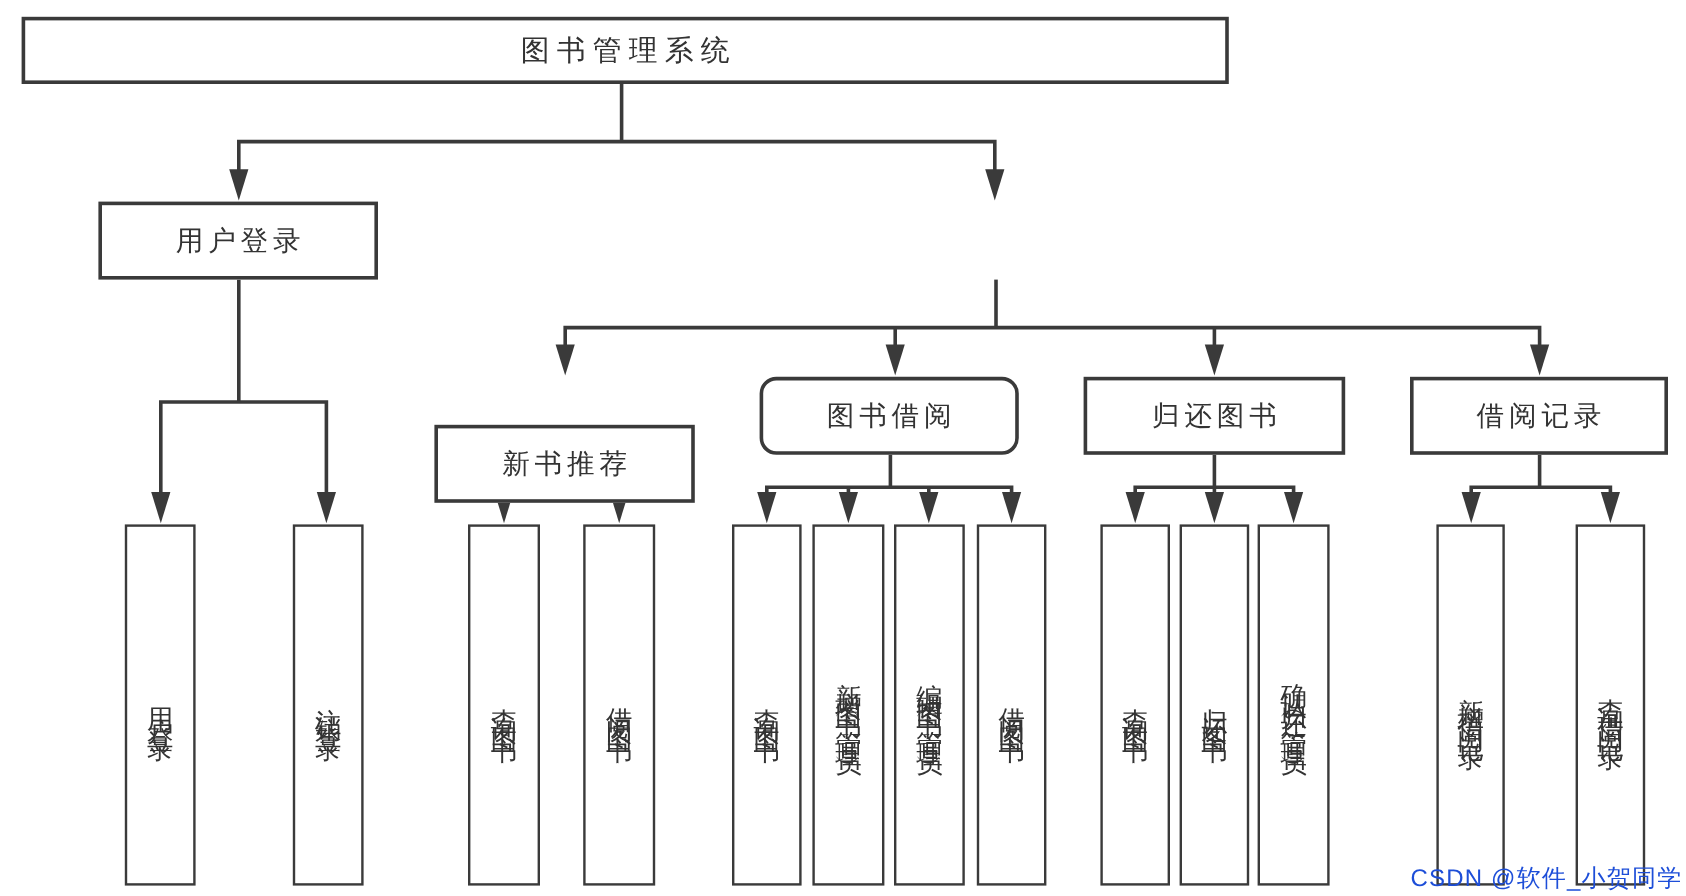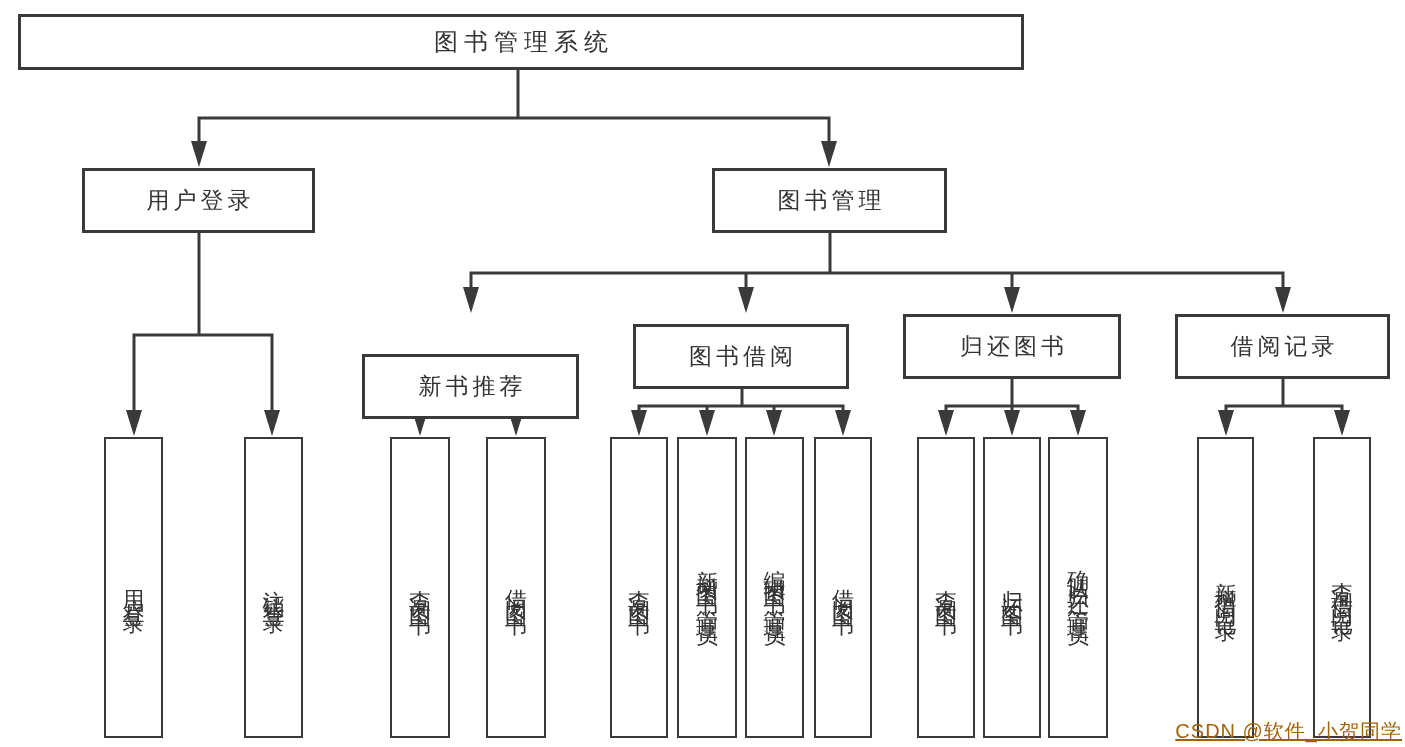--- a/index.html
+++ b/index.html
@@ -32,24 +32,23 @@
     font-size: 22px;
     letter-spacing: 8px;
     line-height: 1;
   }
   .v-node span { display: block; }
   .watermark {
     position: absolute;
     right: 3px;
     bottom: 2px;
     font-size: 20px;
-    color: #a16207;
+    color: #1d4ed8;
     letter-spacing: 1px;
     white-space: nowrap;
-    text-decoration: underline;
   }
 </style>
 </head>
 <body>
 
 <div class="stage">
 
   <svg class="wires" width="1405" height="747" viewBox="0 0 1405 747">
     <g stroke="#3a3a3a" stroke-width="3" fill="none">
 
@@ -102,28 +101,25 @@
     </g>
   </svg>
 
   <div class="node root-node" style="left:18px; top:14px; width:1006px; height:56px;">
     <span>图书管理系统</span>
   </div>
 
   <div class="node h-node" style="left:82px; top:168px; width:233px; height:65px;">
     <span>用户登录</span>
   </div>
-  <div class="node h-node" style="left:712px; top:168px; width:235px; height:65px;">
-    <span>图书管理</span>
-  </div>
 
   <div class="node h-node" style="left:362px; top:314px; width:217px; height:65px;margin-top:40px;">
     <span>新书推荐</span>
   </div>
-  <div class="node h-node" style="left:633px; top:324px; width:216px; height:65px;">
+  <div class="node h-node" style="left:633px; top:314px; width:216px; height:65px;border-radius:14px;">
     <span>图书借阅</span>
   </div>
   <div class="node h-node" style="left:903px; top:314px; width:218px; height:65px;">
     <span>归还图书</span>
   </div>
   <div class="node h-node" style="left:1175px; top:314px; width:215px; height:65px;">
     <span>借阅记录</span>
   </div>
 
   <div class="node v-node" style="left:104px; top:437px; width:59px; height:301px;">

